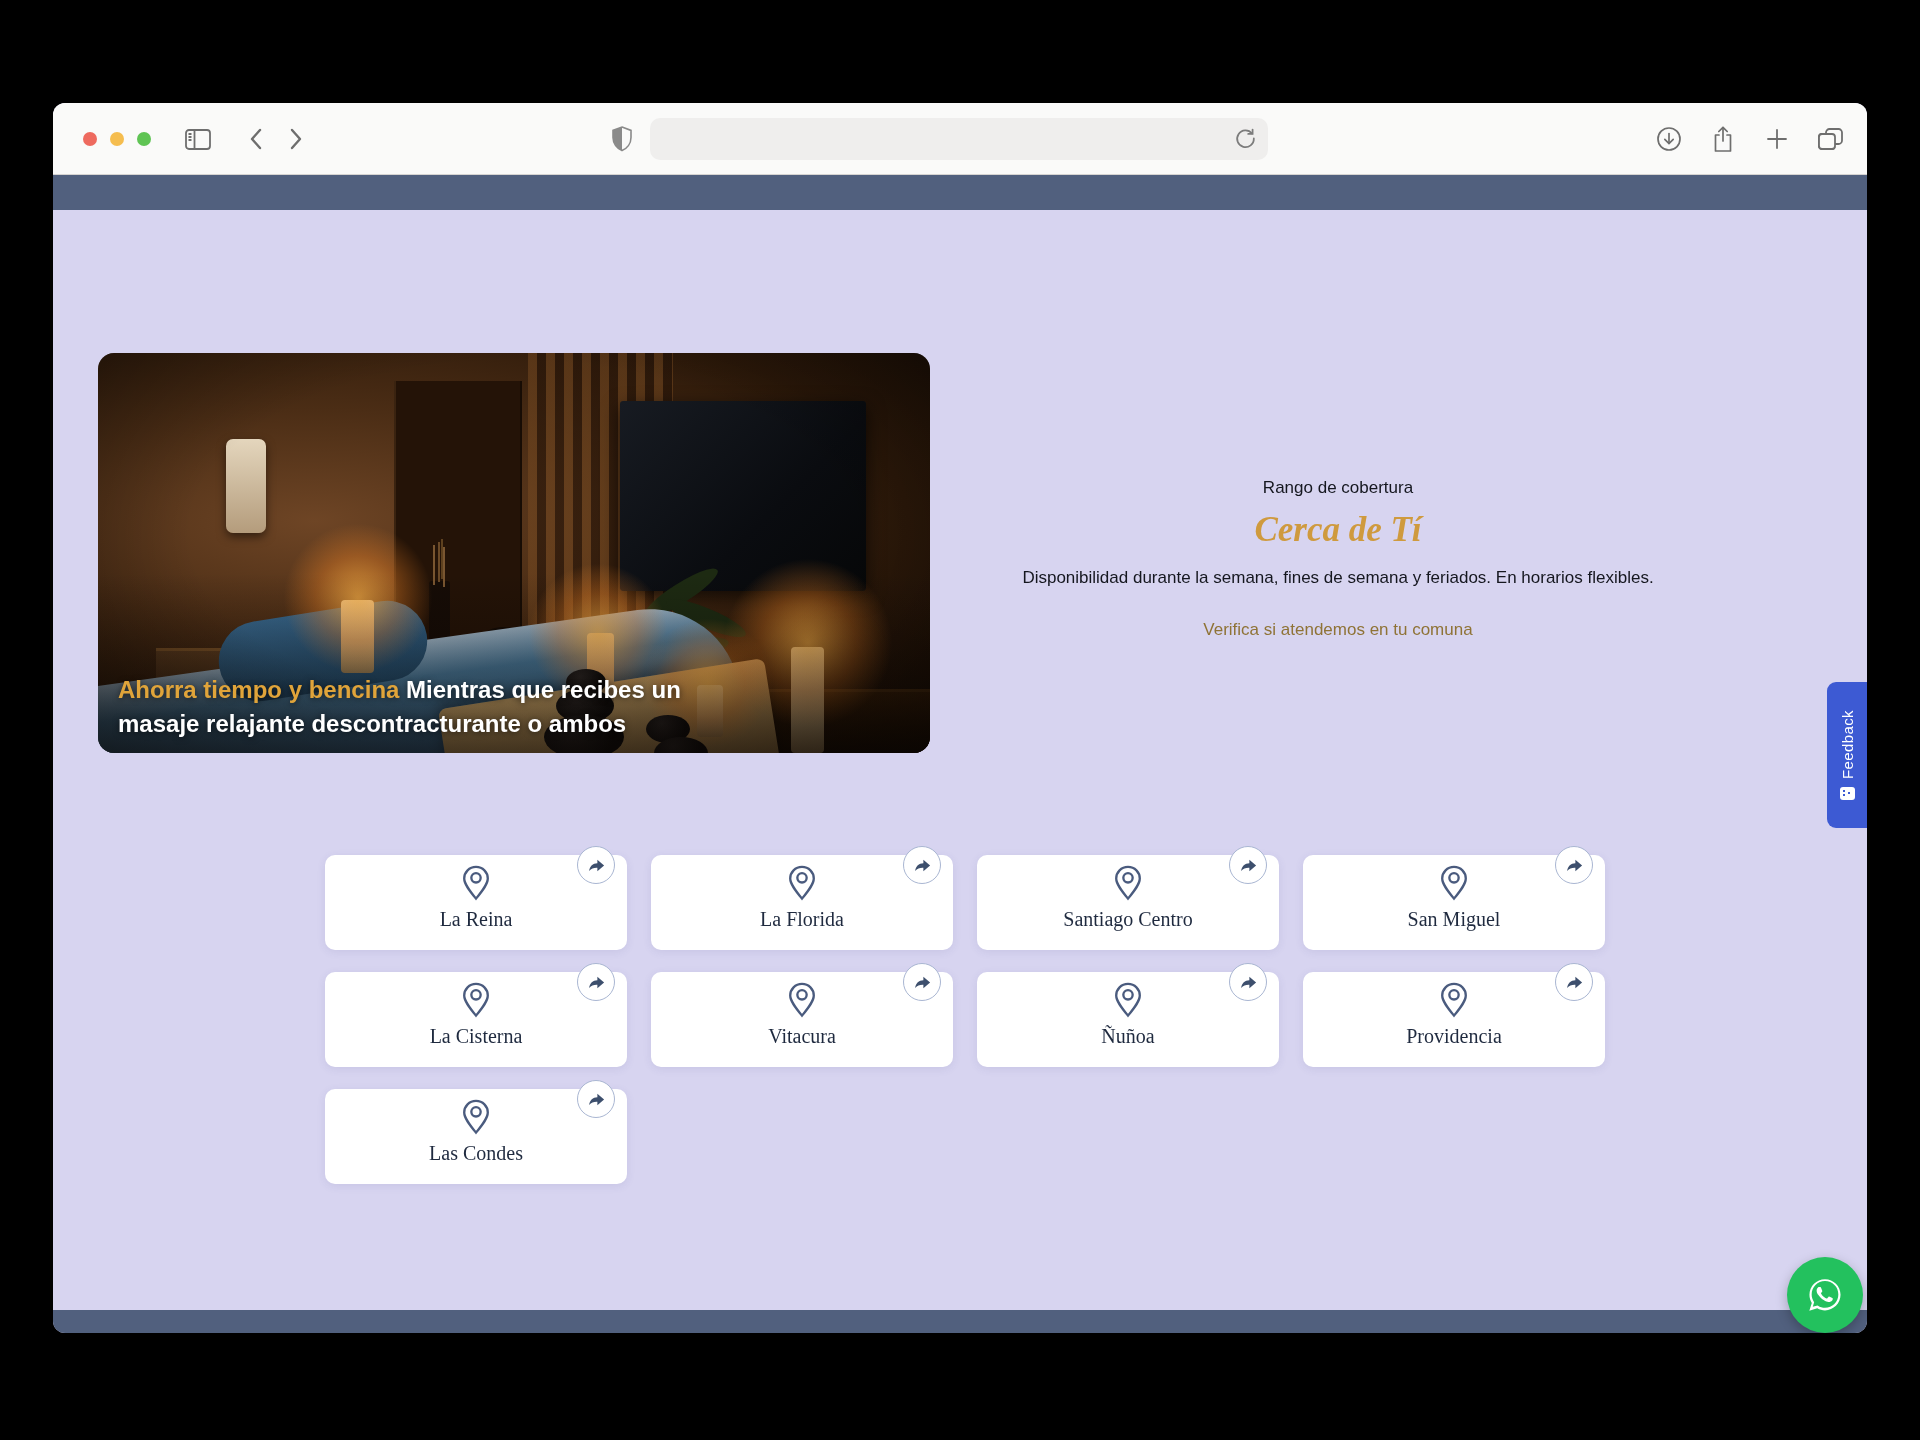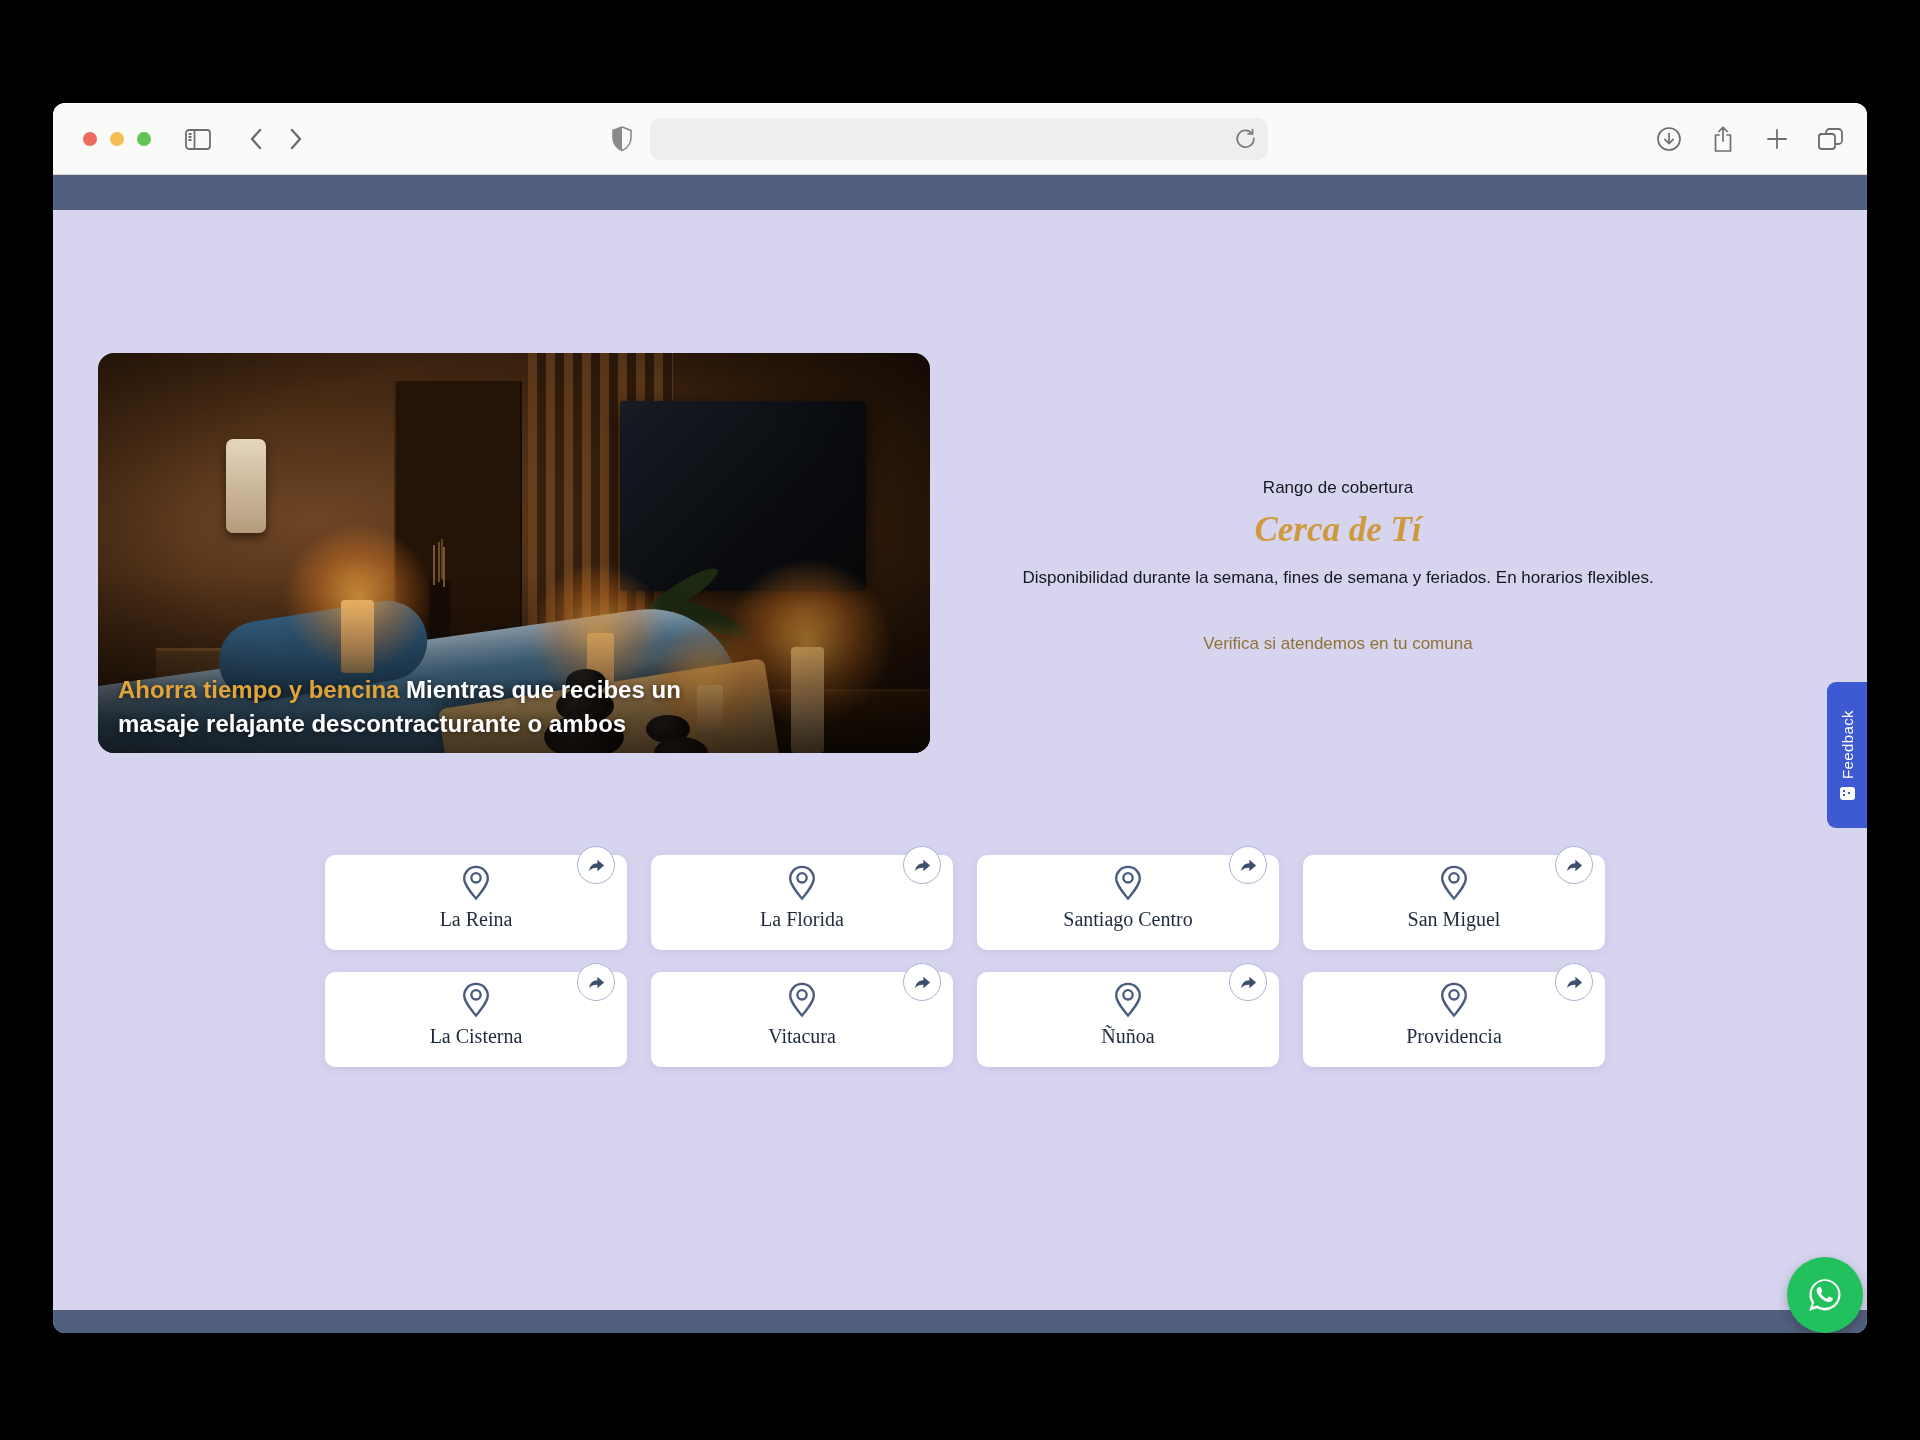--- a/index.html
+++ b/index.html
@@ -56,21 +56,21 @@
   .hero-img .vignette{position:absolute;inset:0;background:linear-gradient(to top,rgba(8,4,2,.6) 0%,rgba(8,4,2,0) 45%),radial-gradient(ellipse at 50% 45%,rgba(0,0,0,0) 55%,rgba(0,0,0,.45) 100%);}
   .hero-caption{position:absolute;left:20px;bottom:12px;width:600px;z-index:5;font-size:24px;line-height:1.42;font-weight:700;color:#fff;text-shadow:0 1px 6px rgba(0,0,0,.6);}
   .hero-caption .hl{color:#e0a43a;}
 
   
   .coverage{position:absolute;left:935px;top:268px;width:700px;color:#15171f;text-align:center;}
   .cov-eyebrow{font-size:17px;margin:0 0 12px 0;}
   .cov-title{font-family:"Liberation Serif",serif;font-weight:700;font-size:37px;line-height:1.12;color:#0f1217;margin:0;}
   .cov-sub{font-family:"Liberation Serif",serif;font-style:italic;font-weight:700;font-size:35px;color:#cf9a3e;margin:4px 0 0 0;}
   .cov-desc{font-size:17px;margin:18px 0 0 0;color:#15171f;}
-  .cov-link{display:inline-block;font-size:17px;margin-top:46px;color:#8f7336;text-decoration:none;cursor:pointer;}
+  .cov-link{display:inline-block;font-size:17px;margin-top:32px;color:#8f7336;text-decoration:none;cursor:pointer;}
 
   
   .feedback{position:absolute;right:0;top:472px;width:40px;height:146px;background:#3d5ad3;border-radius:9px 0 0 9px;display:flex;flex-direction:column;align-items:center;justify-content:center;gap:8px;cursor:pointer;}
   .feedback .fb-label{writing-mode:vertical-rl;transform:rotate(180deg);color:#fff;font-size:15px;letter-spacing:.4px;}
   .feedback .fb-icon{width:15px;height:13px;background:#fff;border-radius:3px;position:relative;}
   .feedback .fb-icon:before{content:"";position:absolute;left:3px;top:3px;width:2px;height:2px;background:#3d5ad3;box-shadow:0 4px 0 #3d5ad3,5px 2px 0 #3d5ad3;}
 
   
   .grid{position:absolute;left:272px;top:645px;width:1282px;display:flex;flex-wrap:wrap;gap:22px 24px;}
   .card{position:relative;width:302px;height:95px;background:#fff;border-radius:10px;box-shadow:0 2px 8px rgba(70,70,140,.10);display:flex;flex-direction:column;align-items:center;justify-content:flex-start;padding-top:10px;cursor:pointer;}
@@ -303,20 +303,32 @@
               <path d="M3.5 17.5 C4.2 11.5 7.8 8.6 13 8.4 L13 4.2 L20.8 11 L13 17.8 L13 13.7 C9 13.5 6 14.6 3.5 17.5 Z" fill="#3d4f6d"></path>
             </svg>
           </button>
         <span class="pin"><svg width="28" height="36" viewBox="0 0 24 30" fill="none" stroke="currentColor" stroke-width="2">
               <path d="M12 1.2 C6.2 1.2 1.9 5.7 1.9 11.1 C1.9 15.8 6.3 21.4 12 28.4 C17.7 21.4 22.1 15.8 22.1 11.1 C22.1 5.7 17.8 1.2 12 1.2 Z"></path>
               <circle cx="12" cy="10.6" r="4"></circle>
             </svg></span>
         <span class="loc-label">Providencia</span>
       </div>
 
+      <div class="card">
+        <button class="share-btn">
+            <svg width="21" height="19" viewBox="0 0 24 22">
+              <path d="M3.5 17.5 C4.2 11.5 7.8 8.6 13 8.4 L13 4.2 L20.8 11 L13 17.8 L13 13.7 C9 13.5 6 14.6 3.5 17.5 Z" fill="#3d4f6d"></path>
+            </svg>
+          </button>
+        <span class="pin"><svg width="28" height="36" viewBox="0 0 24 30" fill="none" stroke="currentColor" stroke-width="2">
+              <path d="M12 1.2 C6.2 1.2 1.9 5.7 1.9 11.1 C1.9 15.8 6.3 21.4 12 28.4 C17.7 21.4 22.1 15.8 22.1 11.1 C22.1 5.7 17.8 1.2 12 1.2 Z"></path>
+              <circle cx="12" cy="10.6" r="4"></circle>
+            </svg></span>
+        <span class="loc-label">Las Condes</span>
+      </div>
 
     </div>
   </div>
 
   <div class="bottombar"></div>
   <div class="whatsapp">
     <svg width="44" height="44" viewBox="0 0 32 32">
       <path fill="#fff" d="M16 4.6c-6.2 0-11.3 5.1-11.3 11.3 0 2.1.6 4.1 1.7 5.9l-1.8 5.6 5.8-1.7c1.7 1 3.6 1.5 5.6 1.5 6.2 0 11.3-5.1 11.3-11.3S22.2 4.6 16 4.6zm0 20.7c-1.9 0-3.6-.5-5.1-1.5l-.4-.2-3.4 1 1-3.3-.2-.4c-1-1.6-1.6-3.4-1.6-5.3 0-5.3 4.3-9.7 9.7-9.7s9.7 4.3 9.7 9.7-4.4 9.7-9.7 9.7z"></path>
       <path fill="#fff" d="M21.3 18.1c-.3-.1-1.7-.8-2-.9-.3-.1-.5-.1-.7.1-.2.3-.8 1-.9 1.1-.2.2-.3.2-.6.1-.3-.2-1.2-.5-2.3-1.5-.9-.8-1.4-1.7-1.6-2-.2-.3 0-.4.1-.6l.4-.5c.1-.2.2-.3.3-.5.1-.2 0-.4 0-.5-.1-.2-.7-1.7-1-2.3-.2-.6-.5-.5-.7-.5h-.6c-.2 0-.5.1-.8.4-.3.3-1 1-1 2.4s1 2.8 1.2 3c.1.2 2.1 3.1 5 4.4.7.3 1.2.5 1.7.6.7.2 1.3.2 1.8.1.6-.1 1.7-.7 1.9-1.3.2-.7.2-1.2.2-1.3-.1-.2-.3-.2-.6-.3z"></path>
     </svg>

